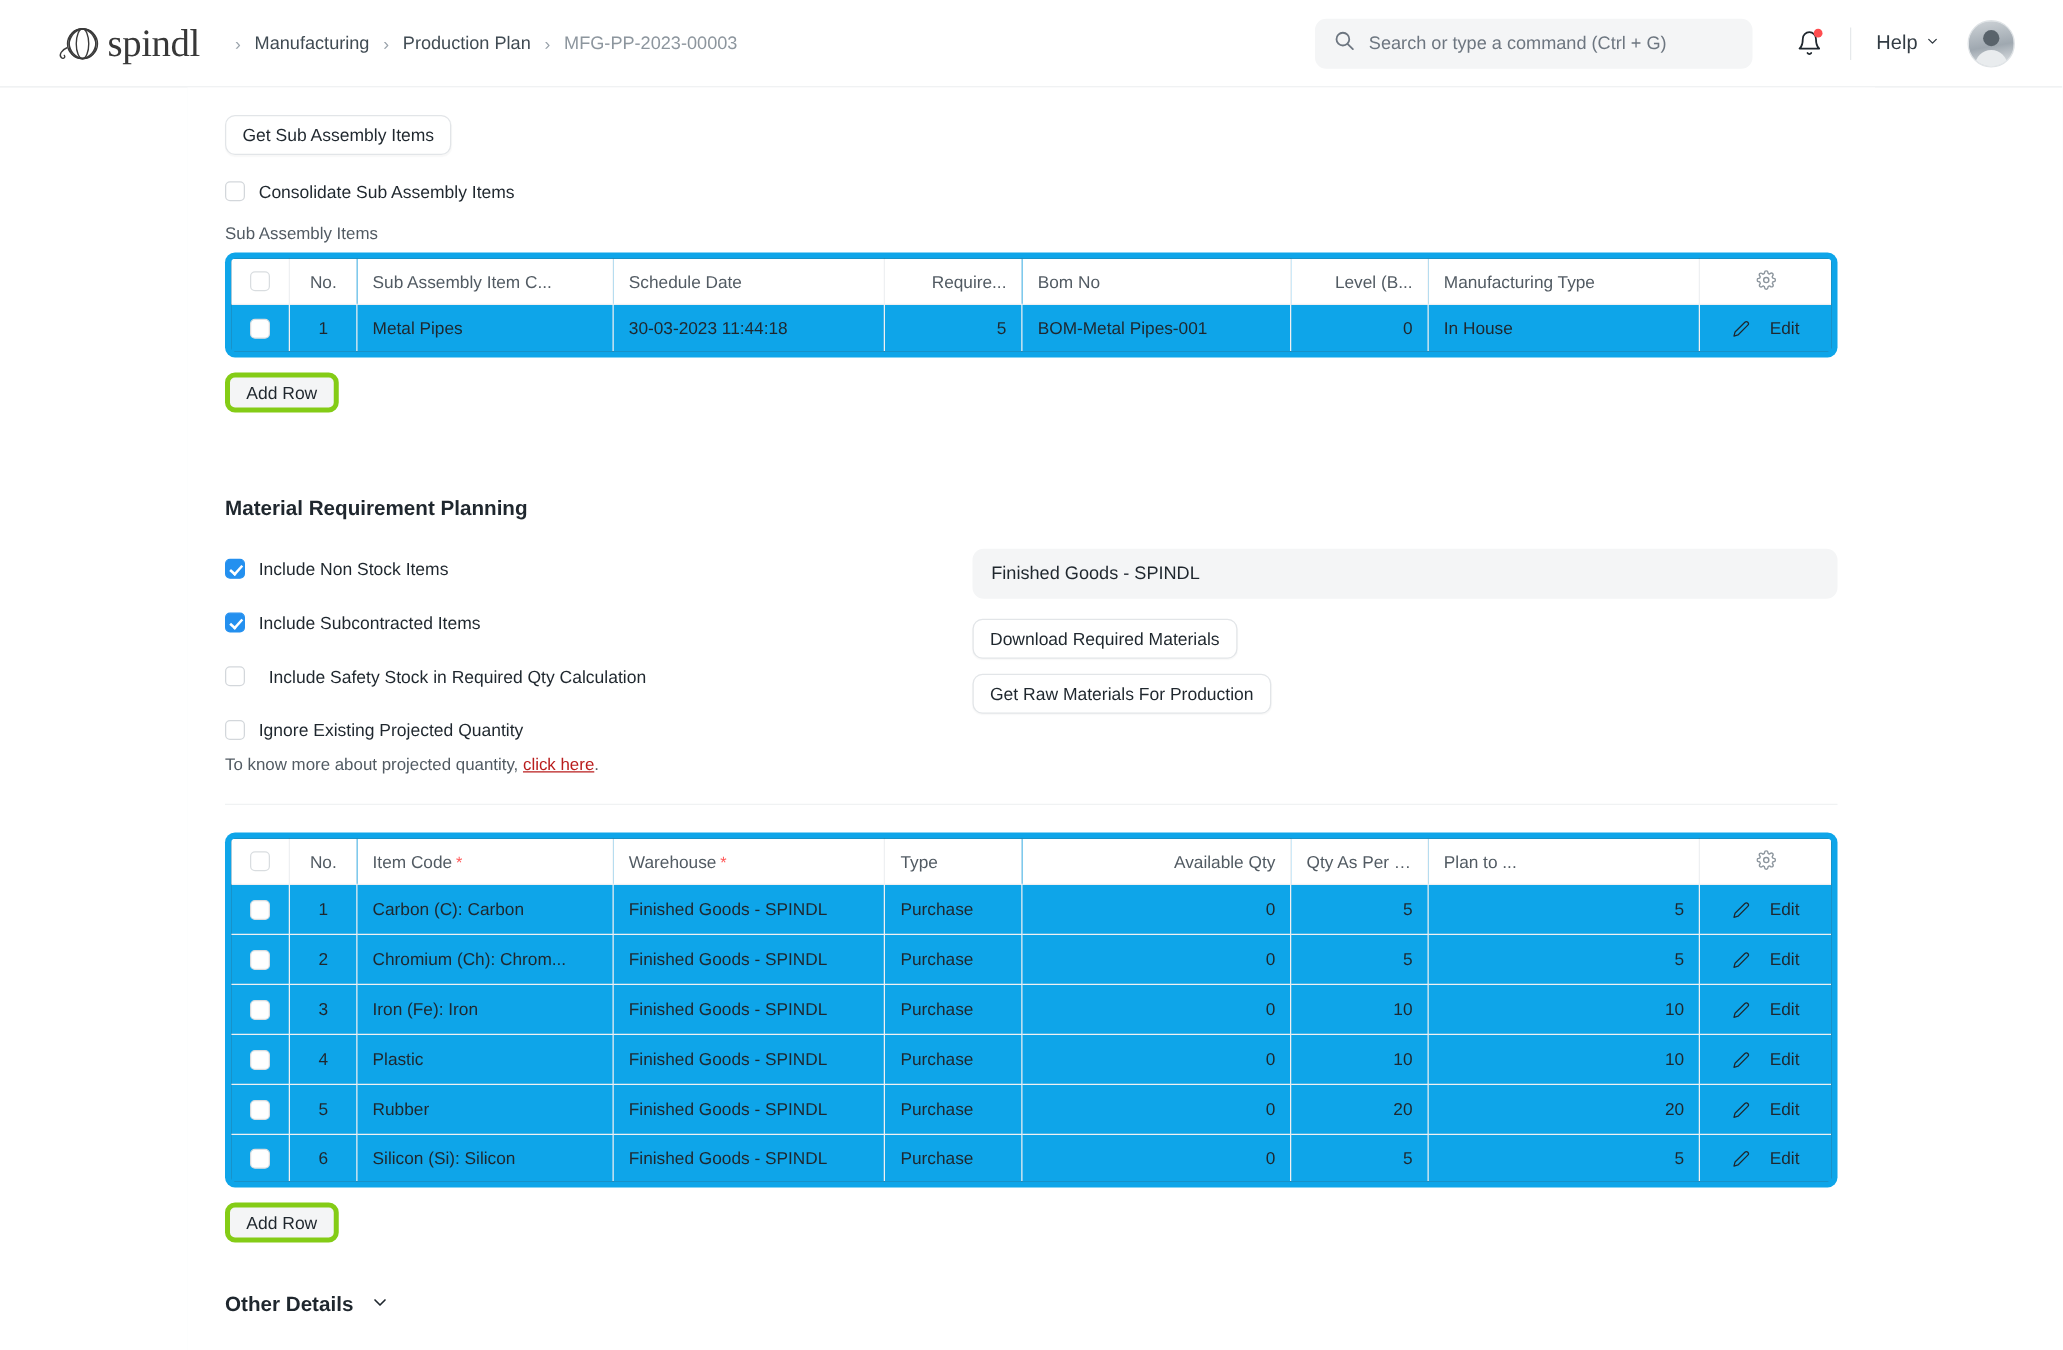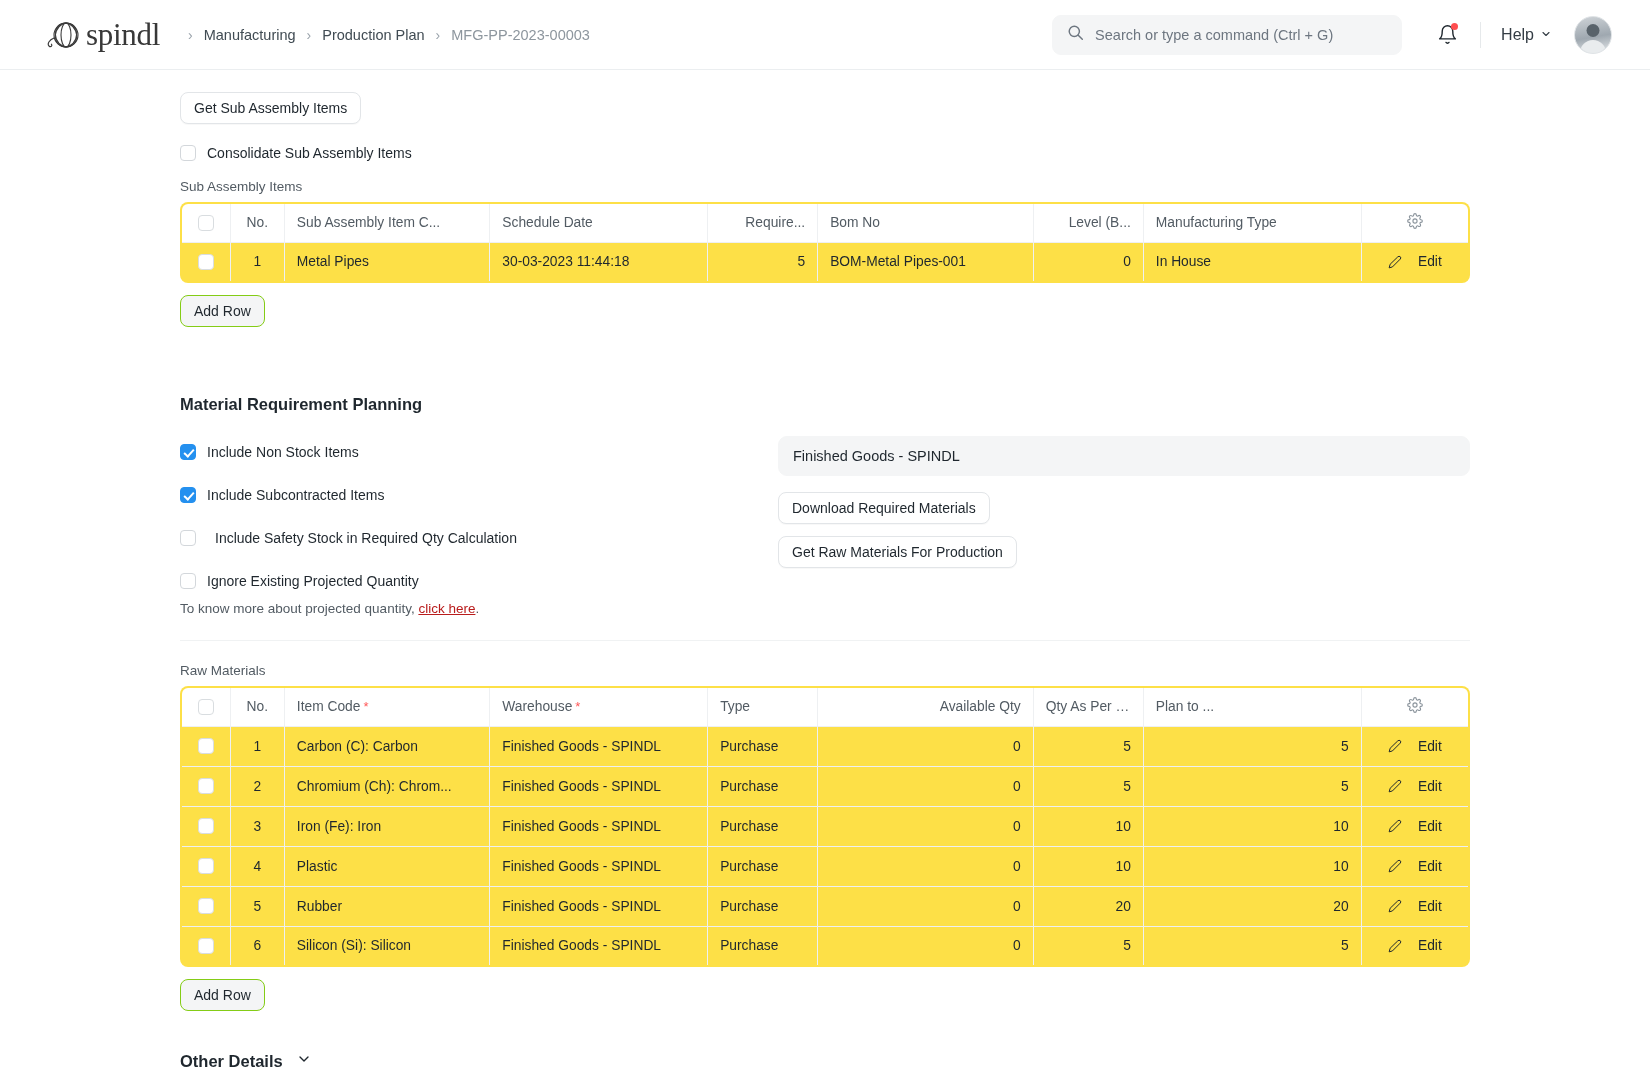--- a/index.html
+++ b/index.html
@@ -114,21 +114,21 @@
     color: #1f272e;
     background: #ffffff;
     border: 1px solid #e2e5e8;
     border-radius: 8px;
     cursor: pointer;
     box-shadow: 0 1px 1px rgba(16,24,40,.03);
     white-space: nowrap;
   }
   .btn-sub {
     background: #f4f5f6;
-    border: 1px solid #84cc16;
+    border: 4px solid #84cc16;
     box-shadow: none;
   }
   .cb-row { display: flex; align-items: center; gap: 11px; margin: 15px 0; }
   .cb {
     width: 16px; height: 16px; border-radius: 4px;
     border: 1px solid #d3d7db; background: #fff;
     flex: none; cursor: pointer; position: relative;
   }
   .cb.checked { background: #2490ef; border-color: #2490ef; }
   .cb.checked::after {
@@ -139,25 +139,25 @@
     transform: rotate(42deg);
   }
   .cb-label { font-size: 14px; color: #1f272e; }
   .field-label { font-size: 13.5px; color: #525b63; }
 
   
   .grid-title { font-size: 13.5px; color: #525b63; margin-bottom: 8px; }
   table.grid {
     width: 100%;
     border-collapse: collapse;
-    border: 2px solid #404040;
+    border: 5px solid #404040;
     border-radius: 8px;
     table-layout: fixed;
     overflow: hidden;
-    background: #fde047;
+    background: #0ea5e9;
   }
   table.grid th, table.grid td {
     border-right: 1px solid #eef0f2;
     border-bottom: 1px solid #eef0f2;
     padding: 0 12px;
     height: 40px;
     font-size: 13.8px;
     font-weight: normal;
     text-align: left;
     color: #1f272e;
@@ -382,21 +382,20 @@
         </div>
         <button class="btn" style="margin-bottom:12px;">Download Required Materials</button>
         <br>
         <button class="btn">Get Raw Materials For Production</button>
       </div>
     </div>
 
     <div class="hr"></div>
 
     
-    <div class="grid-title">Raw Materials</div>
     <table class="grid">
       <colgroup>
         <col style="width:44px">
           <col style="width:48px">
           <col style="width:183px">
           <col style="width:194px">
         <col style="width:98px">
           <col style="width:192px">
           <col style="width:98px">
           <col style="width:194px">

